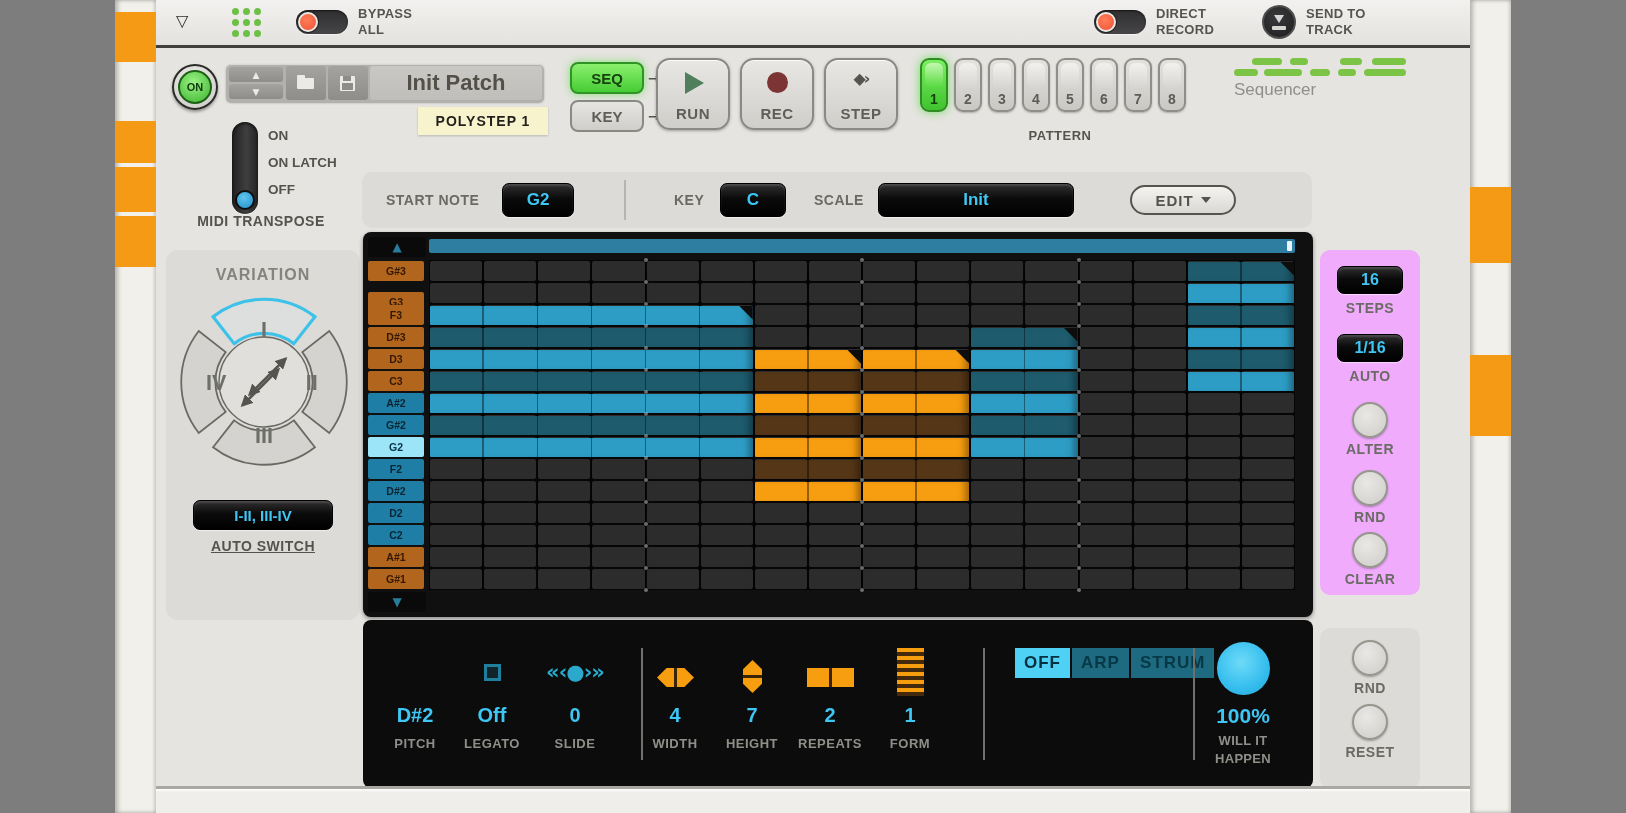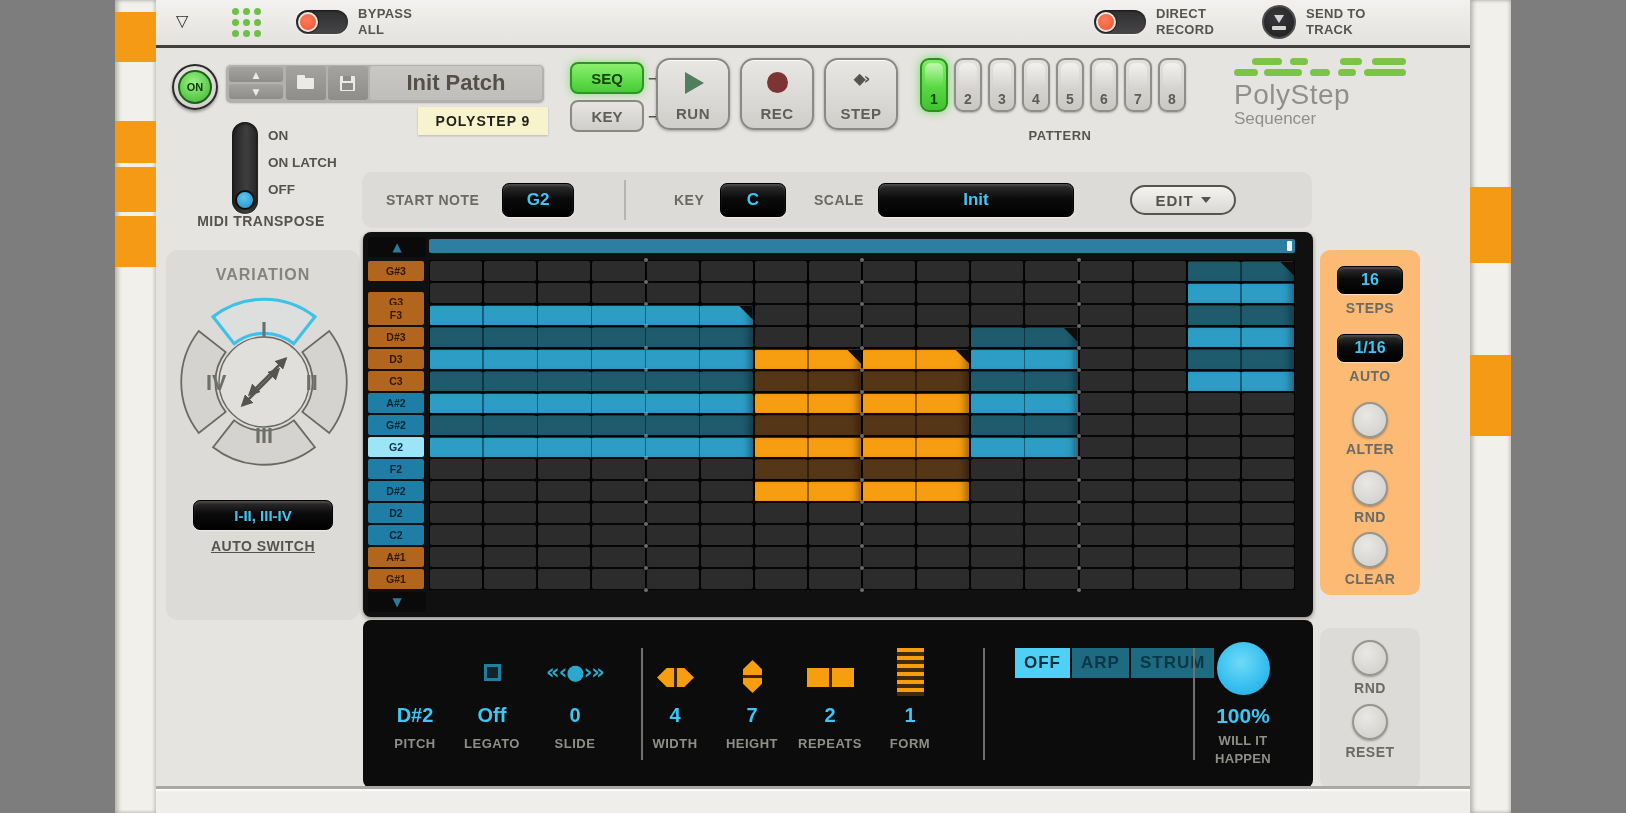--- a/index.html
+++ b/index.html
@@ -97,21 +97,21 @@
   .bar{position:absolute;border-radius:1px;box-shadow:inset -9px 0 7px -5px rgba(0,0,0,.35);}
   .bar.blue.bright{background:#2d9dc5;}
   .bar.blue.dim{background:#1d5b6d;}
   .bar.orange.bright{background:#f79d10;}
   .bar.orange.dim{background:#553617;}
   .notch{position:absolute;width:14px;height:14px;background:#0d0d0d;clip-path:polygon(0 0,100% 0,100% 100%);}
   .vline{position:absolute;top:0;width:1.5px;height:330px;background:rgba(0,0,0,.4);}
   .gdot{position:absolute;width:4px;height:4px;border-radius:50%;background:rgba(222,236,242,.45);}
 
   
-  #right-controls{position:absolute;left:1164px;top:250px;width:100px;height:345px;background:#fdba74;border-radius:10px;}
+  #right-controls{position:absolute;left:1164px;top:250px;width:100px;height:345px;background:#f0abfc;border-radius:10px;}
   .rc-disp{position:absolute;left:17px;width:66px;height:28px;font-size:16px;}
   .rc-label{position:absolute;width:100%;text-align:center;font-size:14px;font-weight:bold;color:#6b6b65;letter-spacing:.5px;}
   .round-btn{position:absolute;left:32px;width:36px;height:36px;border-radius:50%;background:radial-gradient(circle at 40% 35%,#e9e8e4,#cdccc8);border:2px solid #96968f;box-sizing:border-box;box-shadow:0 1px 2px rgba(0,0,0,.3);}
 
   
   #edit-target-panel{position:absolute;left:10px;top:628px;width:194px;height:160px;background:#dcdbd7;border-radius:10px;}
   .et-row{position:absolute;left:0;width:100%;height:30px;}
   .et-label{position:absolute;right:58px;top:5px;font-size:14.5px;font-weight:bold;color:#55534d;white-space:nowrap;}
   .et-btn{position:absolute;left:139px;top:0;width:36px;height:28px;border-radius:9px;background:linear-gradient(#e3e2de,#c9c8c4);border:2px solid #8f8f89;box-sizing:border-box;}
   .et-btn.active{background:linear-gradient(#8df274,#3ec02f);border-color:#2d8a21;box-shadow:0 0 9px rgba(80,215,60,.8);}
@@ -199,21 +199,21 @@
       </div>
       <div class="mini-btn">
           <span class="folder-ic"></span>
         </div>
       <div class="mini-btn">
           <span class="save-ic"></span>
         </div>
       <div class="patch-name">Init Patch</div>
     </div>
 
-    <div class="tape">POLYSTEP 9</div>
+    <div class="tape">POLYSTEP 1</div>
 
     <div class="seqkey seq-btn">SEQ</div>
     <div class="seqkey key-btn">KEY</div>
     <span class="flow-arrow" style="left:492px;top:70px">→</span>
     <span class="flow-arrow" style="left:492px;top:108px">→</span>
 
     <div class="transport-btn" style="left:500px">
       <span class="play-ic"></span>
       <span class="tlabel">RUN</span>
     </div>
@@ -261,21 +261,20 @@
           <i style="left:106px;width:22px"></i>
           <i style="left:138px;width:34px"></i>
       </div>
       <div class="dash-row">
         <i style="left:0;width:24px"></i>
           <i style="left:30px;width:38px"></i>
           <i style="left:76px;width:20px"></i>
           <i style="left:104px;width:18px"></i>
           <i style="left:130px;width:42px"></i>
       </div>
-      <div class="logo-title">PolyStep</div>
       <div class="logo-sub">Sequencer</div>
     </div>
 
     <div class="mt-track">
         <span class="mt-knob"></span>
       </div>
     <div class="mt-opt" style="top:128px">ON</div>
     <div class="mt-opt" style="top:155px">ON LATCH</div>
     <div class="mt-opt" style="top:182px">OFF</div>
     <div class="mt-label">MIDI TRANSPOSE</div>

